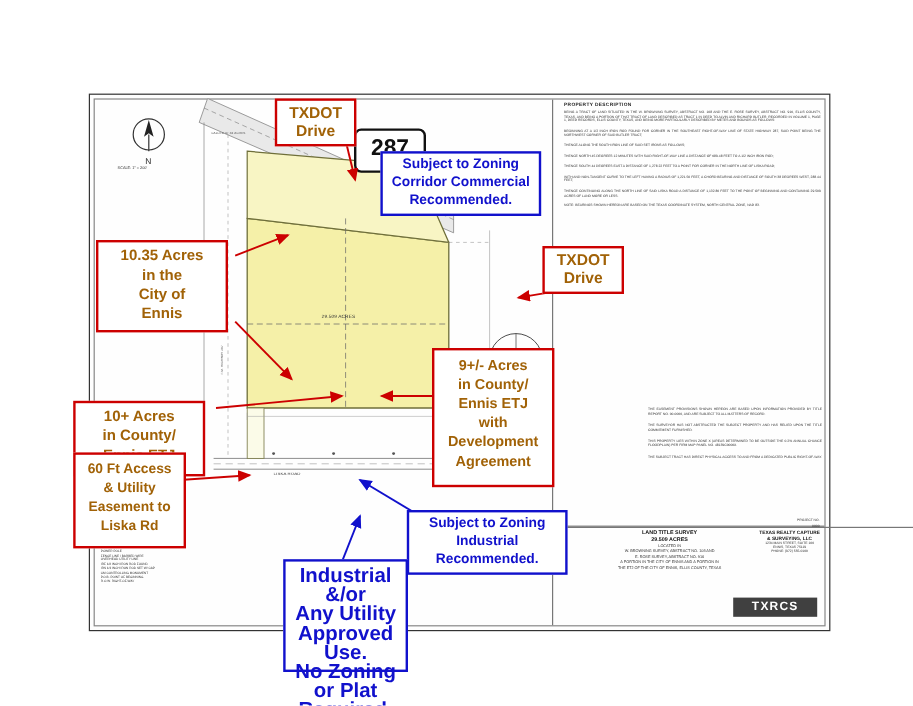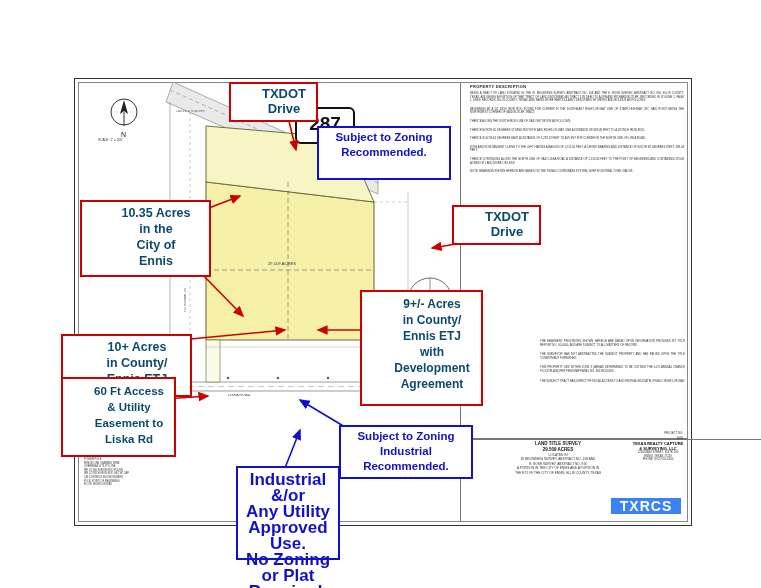--- a/index.html
+++ b/index.html
@@ -38,33 +38,33 @@
   .desc p{margin:0 0 5px 0;font-size:2.8px;line-height:3.6px;color:#333;text-align:justify;}
 
   
   .titleblock{position:absolute;left:463px;top:438px;width:224px;height:82px;
               border-top:1px solid #777;}
   .tb-col{position:absolute;top:2px;bottom:2px;}
   .tb-label{font-size:4.5px;color:#111;text-align:center;line-height:6px;font-weight:bold;}
   .tb-sub{font-size:3.2px;color:#333;text-align:center;line-height:4.4px;}
   .tb-firm{font-size:4px;color:#111;text-align:center;line-height:5px;font-weight:bold;}
   .tb-firm2{font-size:2.8px;color:#333;text-align:center;line-height:3.6px;}
-  .logo{position:absolute;right:6px;bottom:5px;width:70px;height:16px;background:#3b82f6;
-        color:#fff;font-size:14px;font-weight:bold;letter-spacing:1px;text-align:center;line-height:16px;}
+  .logo{position:absolute;right:6px;bottom:5px;width:70px;height:16px;background:#404040;
+        color:#fff;font-size:10px;font-weight:bold;letter-spacing:1px;text-align:center;line-height:16px;}
 
   
   .legend{position:absolute;left:84px;top:452px;width:118px;height:60px;}
   .legend-title{font-size:3.4px;font-weight:bold;color:#111;margin-bottom:2px;}
   .legend-row{font-size:2.6px;color:#333;line-height:3.6px;}
 
   
   .callout{position:absolute;border:2px solid #1111cc;background:#ffffff;
            color:#1111cc;font-weight:bold;text-align:center;
            font-family:"Liberation Sans", sans-serif;}
-  .callout.red{border-color:#cc0000;color:#0c4a6e;padding-left:21px;}
+  .callout.red{border-color:#cc0000;color:#a16207;}
   .callout span{display:block;}
 
   .scale-note{position:absolute;font-size:3.2px;color:#333;}
 </style>
 </head>
 <body>
 
 <div id="sheet">
 
   <div class="frame">
@@ -215,20 +215,21 @@
     <path d="M285,468 L300,430" stroke="#1111cc" stroke-width="1.6" fill="none" marker-end="url(#ar-blue)"></path>
   </svg>
 
   <div class="callout red" style="left:229px;top:82px;width:64px;height:34px;font-size:13px;line-height:15px;padding-top:2px;">
     <span>TXDOT</span>
     <span>Drive</span>
   </div>
 
   <div class="callout" style="left:317px;top:126px;width:130px;height:48px;font-size:11.5px;line-height:15px;padding-top:2px;">
     <span>Subject to Zoning</span>
+    <span>Corridor Commercial</span>
     <span>Recommended.</span>
   </div>
 
   <div class="callout red" style="left:80px;top:200px;width:106px;height:70px;font-size:12.5px;line-height:16px;padding-top:3px;">
     <span>10.35 Acres</span>
     <span>in the</span>
     <span>City of</span>
     <span>Ennis</span>
   </div>
 

